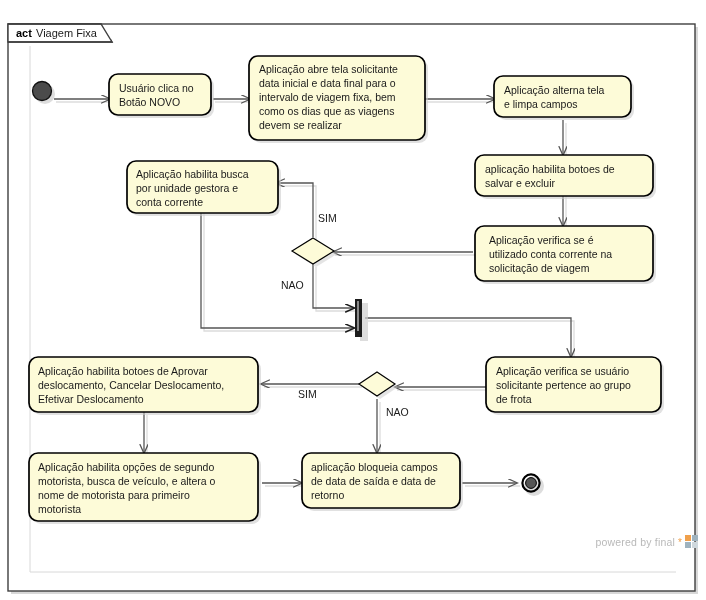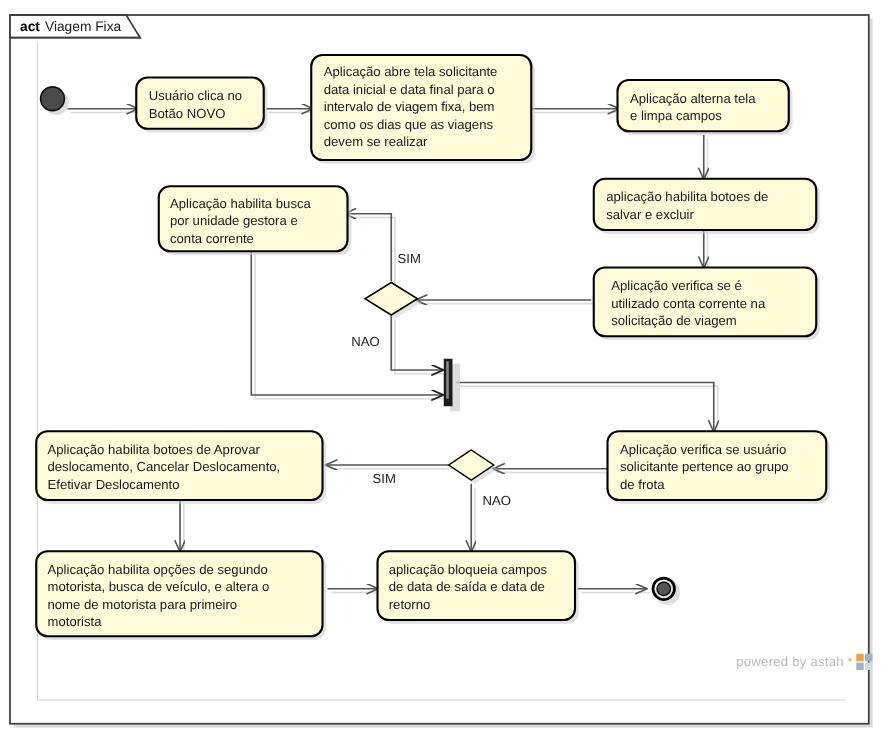--- a/index.html
+++ b/index.html
@@ -10,21 +10,21 @@
   }
   body {
     font-family: "Liberation Sans", sans-serif;
     width: 706px;
     height: 600px;
     overflow: hidden;
     position: relative;
   }
   #canvas {
     position: absolute;
-    left: 0; top: 4px;
+    left: 0; top: 16px;
     width: 706px;
     height: 538px;
     text-align: center;
   }
   svg#diagram {
     position: absolute;
     left: 0; top: 0;
     width: 706px;
     height: 600px;
     display: block;
@@ -332,21 +332,21 @@
 
     <g>
       <circle class="init-shadow" cx="534" cy="470" r="10"></circle>
       <circle class="final-ring" cx="531" cy="467" r="8.6"></circle>
       <circle class="final-dot" cx="531" cy="467" r="5.4"></circle>
     </g>
 
   </svg>
 
   <div class="watermark">
-    <span class="watermark-text">powered by astah</span>
+    <span class="watermark-text">powered by final</span>
     <span class="wm-star">*</span>
     <span class="watermark-mark">
       <span class="wm-a"></span>
         <span class="wm-b"></span>
         <span class="wm-c"></span>
         <span class="wm-d"></span>
     </span>
   </div>
 
 </div>

